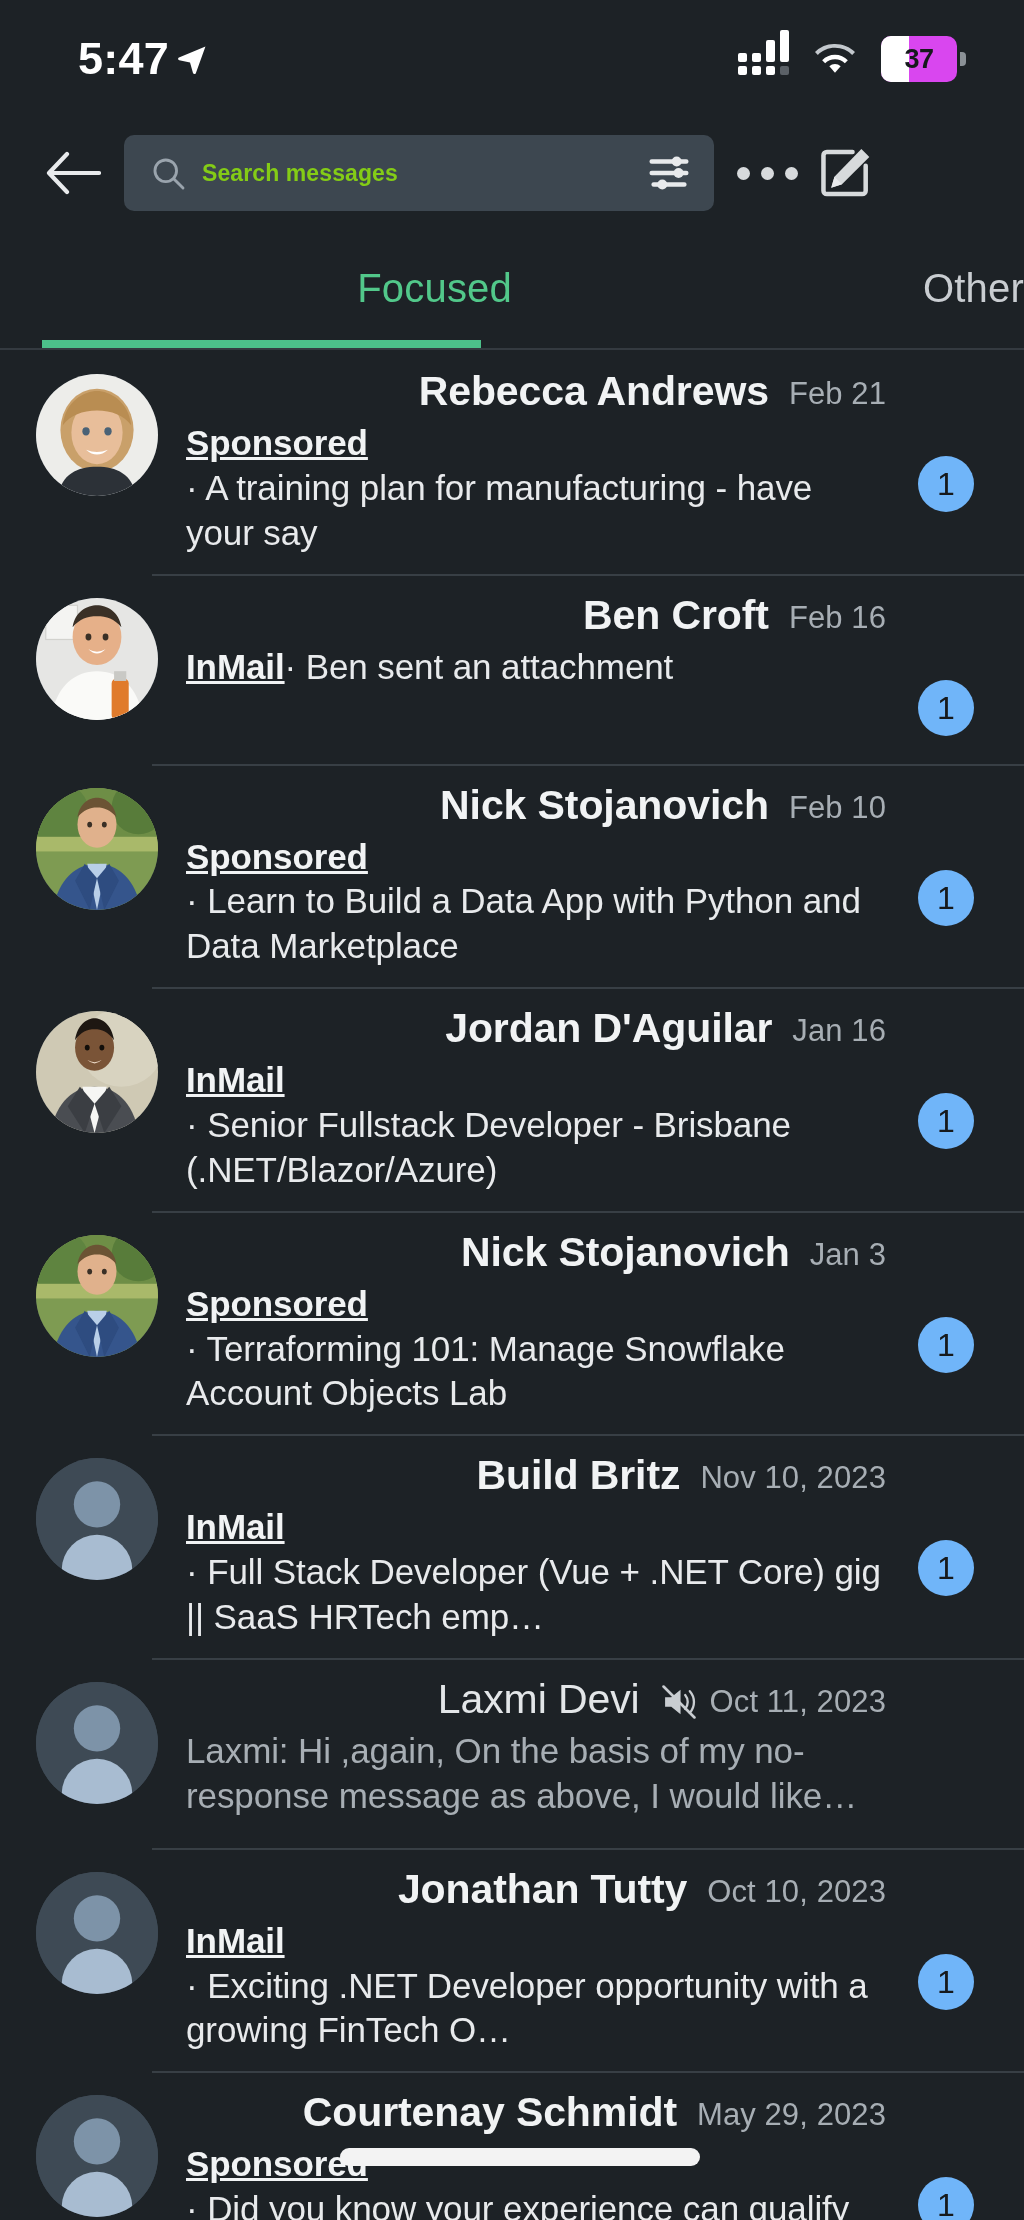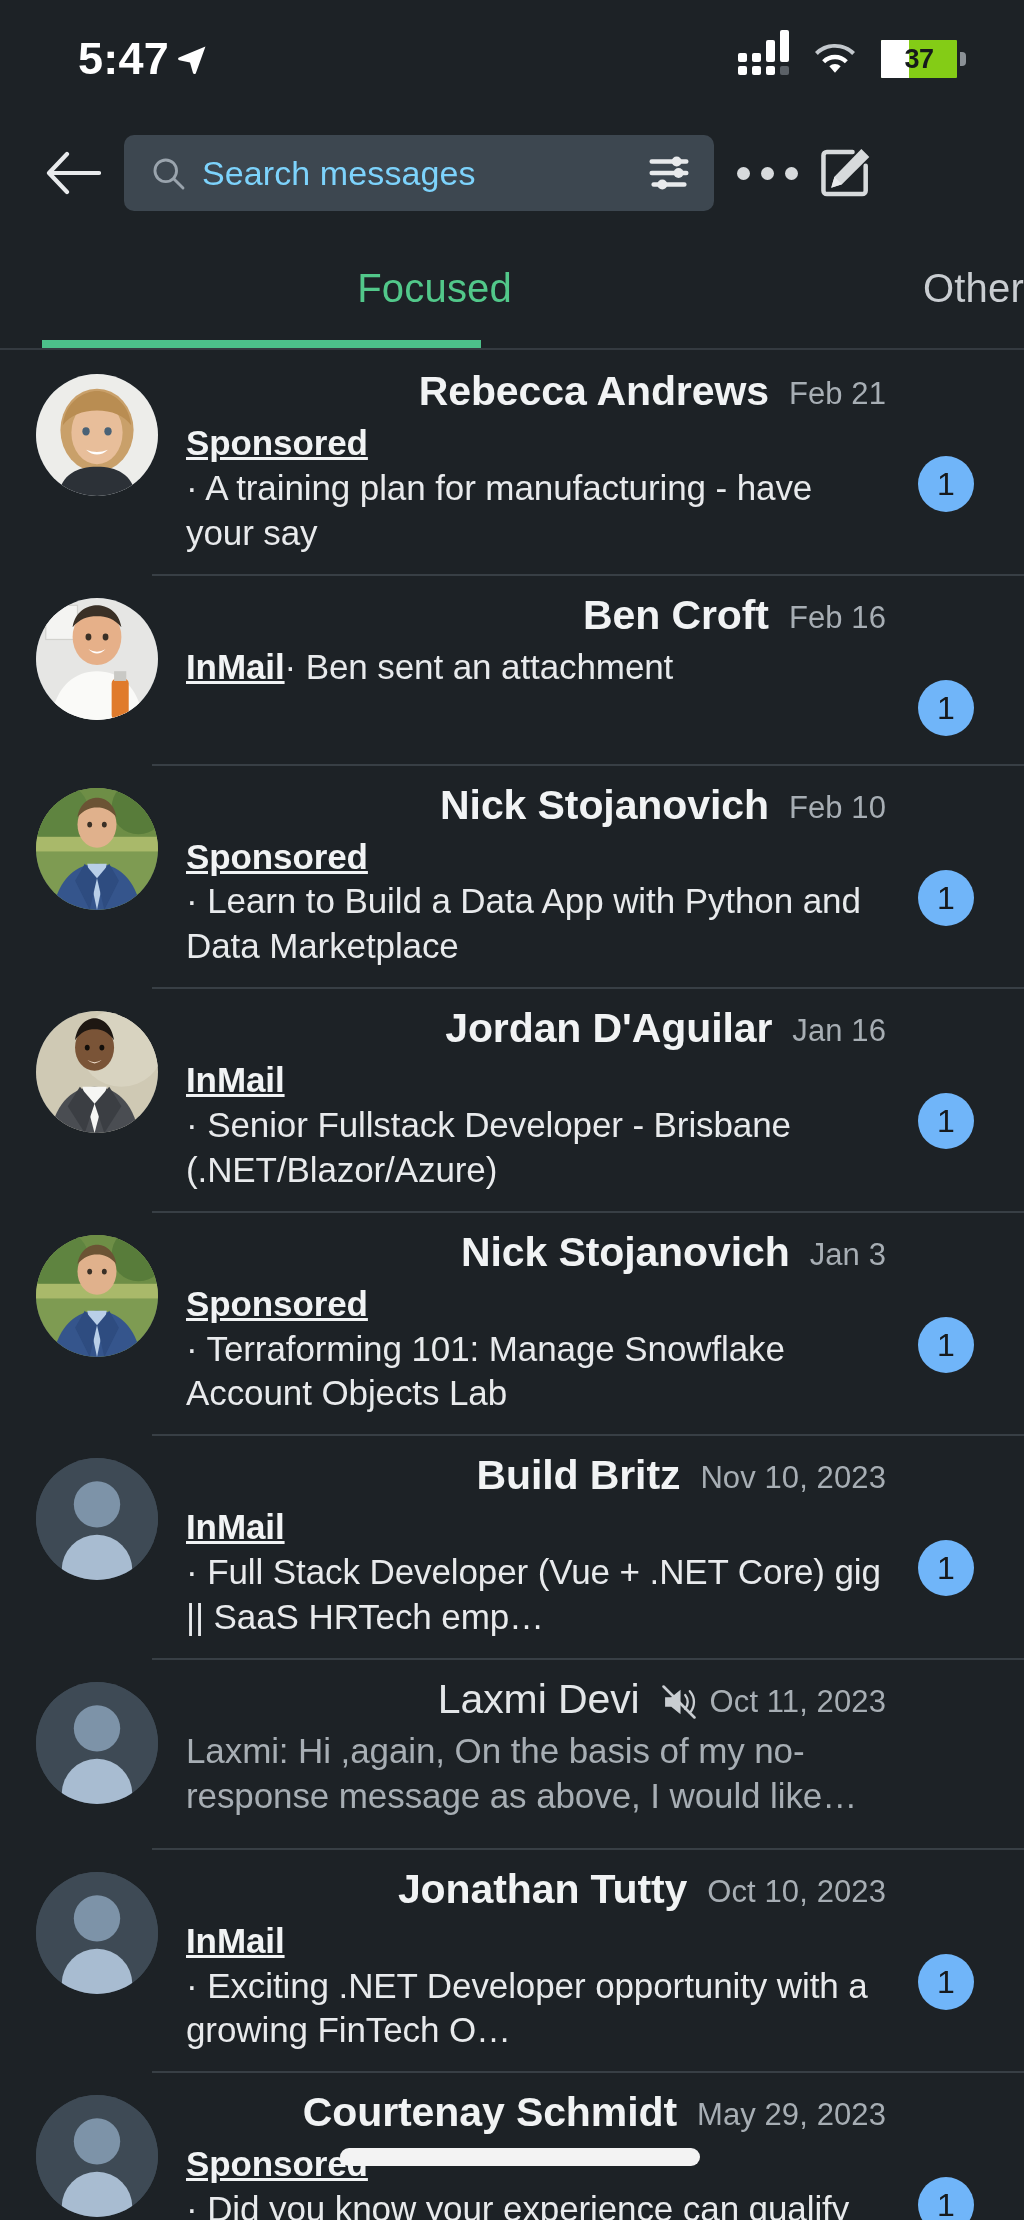--- a/index.html
+++ b/index.html
@@ -31,22 +31,22 @@
   .signal i:nth-child(2){ height:18px; }
   .signal i:nth-child(3){ height:25px; }
   .signal i:nth-child(4){ height:32px; }
   .sig-col{ display:flex; flex-direction:column; justify-content:flex-end; gap:4px; }
   .sig-cell{ width:9px; height:9px; background:#fff; border-radius:2px; }
   .sig-cell.dim{ background:#5b6167; }
 
   .wifi{ width:40px; height:30px; }
 
   .battery{
-    position:relative; width:76px; height:38px;
-    border-radius:1px; background:#84cc16; overflow:hidden;
+    position:relative; width:76px; height:46px;
+    border-radius:10px; background:#d946ef; overflow:hidden;
     display:flex; align-items:center;
   }
   .battery .fill{ position:absolute; left:0; top:0; bottom:0; background:#fff; }
   .battery .pct{
     position:relative; z-index:2; width:100%; text-align:center;
     font-size:27px; font-weight:700; color:#16191c; letter-spacing:-.5px;
   }
   .bat-tip{
     width:6px; height:14px; background:#8b9196;
     border-radius:0 4px 4px 0; margin-left:3px;
@@ -70,22 +70,22 @@
     height:76px;
     background:#3D4750;
     border-radius:10px;
     display:flex; align-items:center;
     padding:0 22px 0 26px;
     margin:0 14px 0 12px;
     gap:16px;
     max-width:590px;
   }
   .search-text{
-    flex:1; font-size:34px; color:#7dd3fc; letter-spacing:.1px;
-    white-space:nowrap; overflow:hidden;
+    flex:1; font-size:23px; color:#84cc16; letter-spacing:.1px;
+    white-space:nowrap; overflow:hidden;font-weight:bold;
   }
   .dots{ display:flex; gap:11px; align-items:center; }
   .dots span{ width:13px; height:13px; border-radius:50%; background:#d7dadc; }
 
   
   .tabs{
     display:flex; height:120px; position:relative;
   }
   .tab{
     flex:1; display:flex; align-items:center; justify-content:flex-end;

